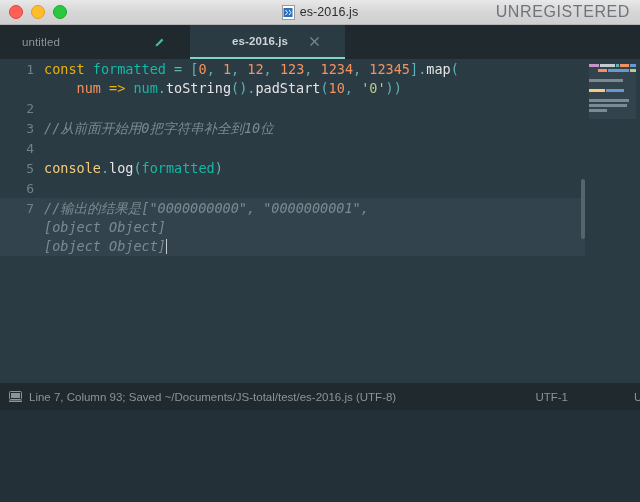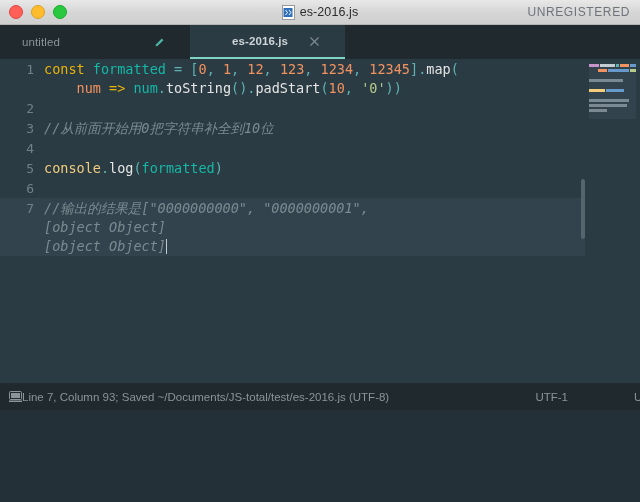--- a/index.html
+++ b/index.html
@@ -67,21 +67,21 @@
     letter-spacing: 0.1px;
   }
   .file-icon { width: 13px; height: 15px; display: block; }
 
   .unregistered {
     position: absolute;
     right: 10px;
     top: 0; bottom: 0;
     display: flex;
     align-items: center;
-    font-size: 12px;
+    font-size: 16px;
     color: #6e747a;
     letter-spacing: 0.6px;
     margin-left: 36px;
   }
 
   
   .tabbar {
     height: 34px;
     flex: 0 0 34px;
     background: #1f292e;
@@ -219,20 +219,21 @@
     background: #1f292e;
     display: flex;
     align-items: center;
     position: relative;
     color: #8a9499;
     font-size: 11.5px;
   }
   .status-left {
     display: flex;
     align-items: center;
+    gap: 7px;
     padding-left: 9px;
   }
   .monitor-icon { display: block; }
   .status-right {
     position: absolute;
     right: 0; top: 0; bottom: 0;
     display: flex;
     align-items: center;
   }
   .status-item { padding: 0 0 0 0; white-space: nowrap; }

